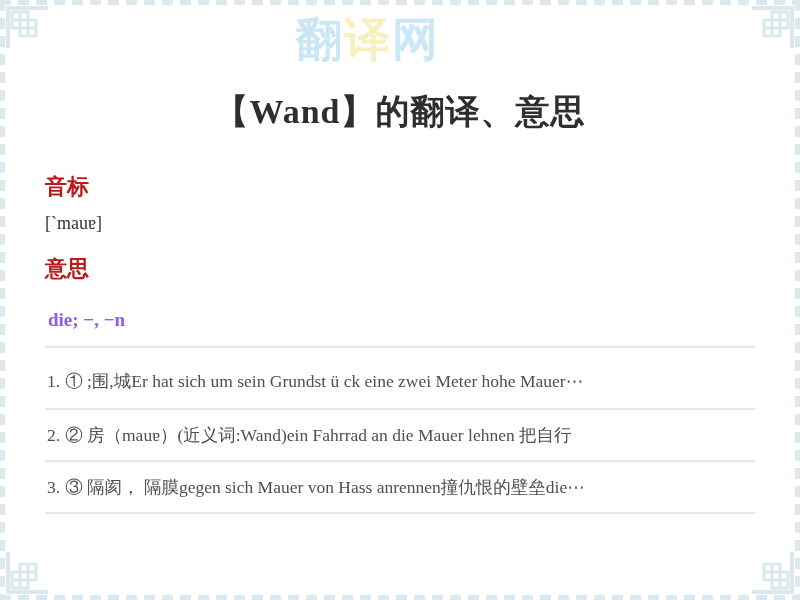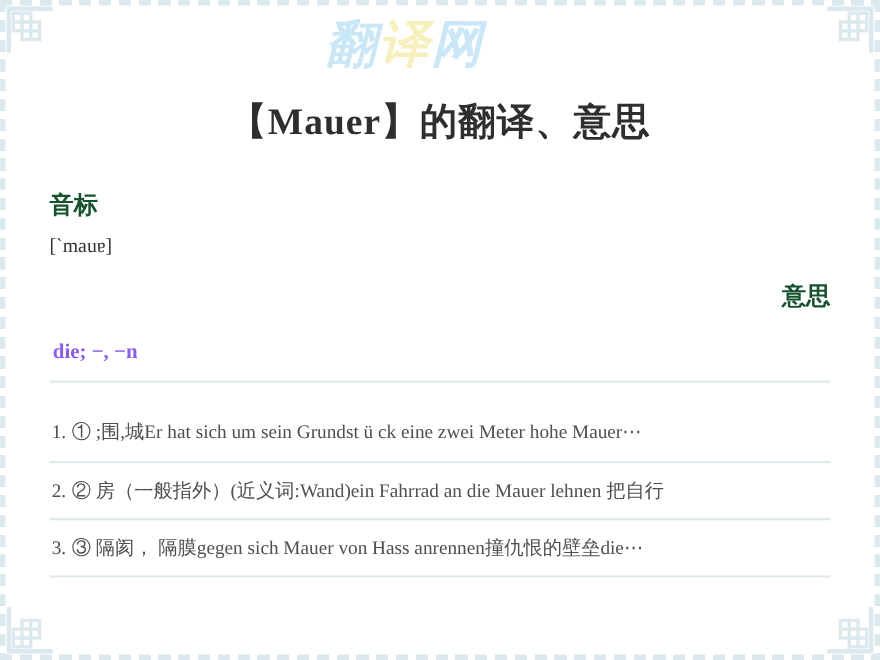--- a/index.html
+++ b/index.html
@@ -34,21 +34,20 @@
   .corner-br { bottom: 2px; right: 2px; transform: scale(-1,-1); }
 
   
   .watermark {
     position: absolute;
     top: 13px; left: 368px;
     transform: translateX(-50%);
     text-align: right;
     z-index: 0;
     user-select: none;
-    font-style: italic;
   }
   .wm-chars {
     font-family: "DejaVu Sans", sans-serif;
     font-weight: 700;
     font-size: 46px;
     line-height: 52px;
     letter-spacing: 2px;
   }
   .wm-blue { color: #c9e7f6; }
   .wm-yellow { color: #f7f0bd; }
@@ -73,24 +72,24 @@
     line-height: 48px;
     font-weight: 700;
     color: #2e2e2e;
     letter-spacing: 1px;
   }
   .sec-heading {
     margin: 0;
     font-size: 22px;
     line-height: 26px;
     font-weight: 700;
-    color: #14532d;
+    color: #b91c1c;
   }
   .sec-heading + .sec-heading,
-  .heading-meaning { margin-top: 22px; text-align: right; }
+  .heading-meaning { margin-top: 22px; }
   .phonetic-value {
     margin: 12px 0 17px;
     font-size: 18px;
     line-height: 22px;
     color: #333333;
   }
   .article-line {
     margin: 26px 0 0;
     padding-left: 3px;
     font-size: 19px;
@@ -106,21 +105,21 @@
   }
   .definition-list li {
     padding: 12px 2px;
     border-bottom: 2px solid #dfeaee;
     font-size: 17.5px;
     line-height: 26px;
     color: #4f4f4f;
     white-space: nowrap;
     overflow: hidden;
   }
-  .definition-list li:first-child { padding-top: 31px; padding-bottom: 14px; }
+  .definition-list li:first-child { padding-top: 20px; padding-bottom: 14px; }
   .def-num { margin-right: 5px; }
 </style>
 </head>
 <body>
 
 <div class="edge edge-h edge-top"></div>
 <div class="edge edge-h edge-bottom"></div>
 <div class="edge edge-v edge-left"></div>
 <div class="edge edge-v edge-right"></div>
 
@@ -161,26 +160,26 @@
   </g>
 </svg>
 
 <div class="watermark">
   <div class="wm-chars">
     <span class="wm-blue">翻</span><span class="wm-yellow">译</span><span class="wm-blue">网</span>
   </div>
 </div>
 
 <div class="content">
-  <h1 class="page-title">【Mauer】的翻译、意思</h1>
+  <h1 class="page-title">【Wand】的翻译、意思</h1>
 
   <h2 class="sec-heading">音标</h2>
   <p class="phonetic-value">[`mauɐ]</p>
 
   <h2 class="sec-heading heading-meaning">意思</h2>
   <p class="article-line">die; −, −n</p>
 
   <ul class="definition-list">
     <li><span class="def-num">1.</span><span>① ;围,城Er hat sich um sein Grundst ü ck eine zwei Meter hohe Mauer⋯</span></li>
-    <li><span class="def-num">2.</span><span>② 房（一般指外）(近义词:Wand)ein Fahrrad an die Mauer lehnen 把自行</span></li>
+    <li><span class="def-num">2.</span><span>② 房（mauɐ）(近义词:Wand)ein Fahrrad an die Mauer lehnen 把自行</span></li>
     <li><span class="def-num">3.</span><span>③ 隔阂， 隔膜gegen sich Mauer von Hass anrennen撞仇恨的壁垒die⋯</span></li>
   </ul>
 </div>
 
 </body></html>

